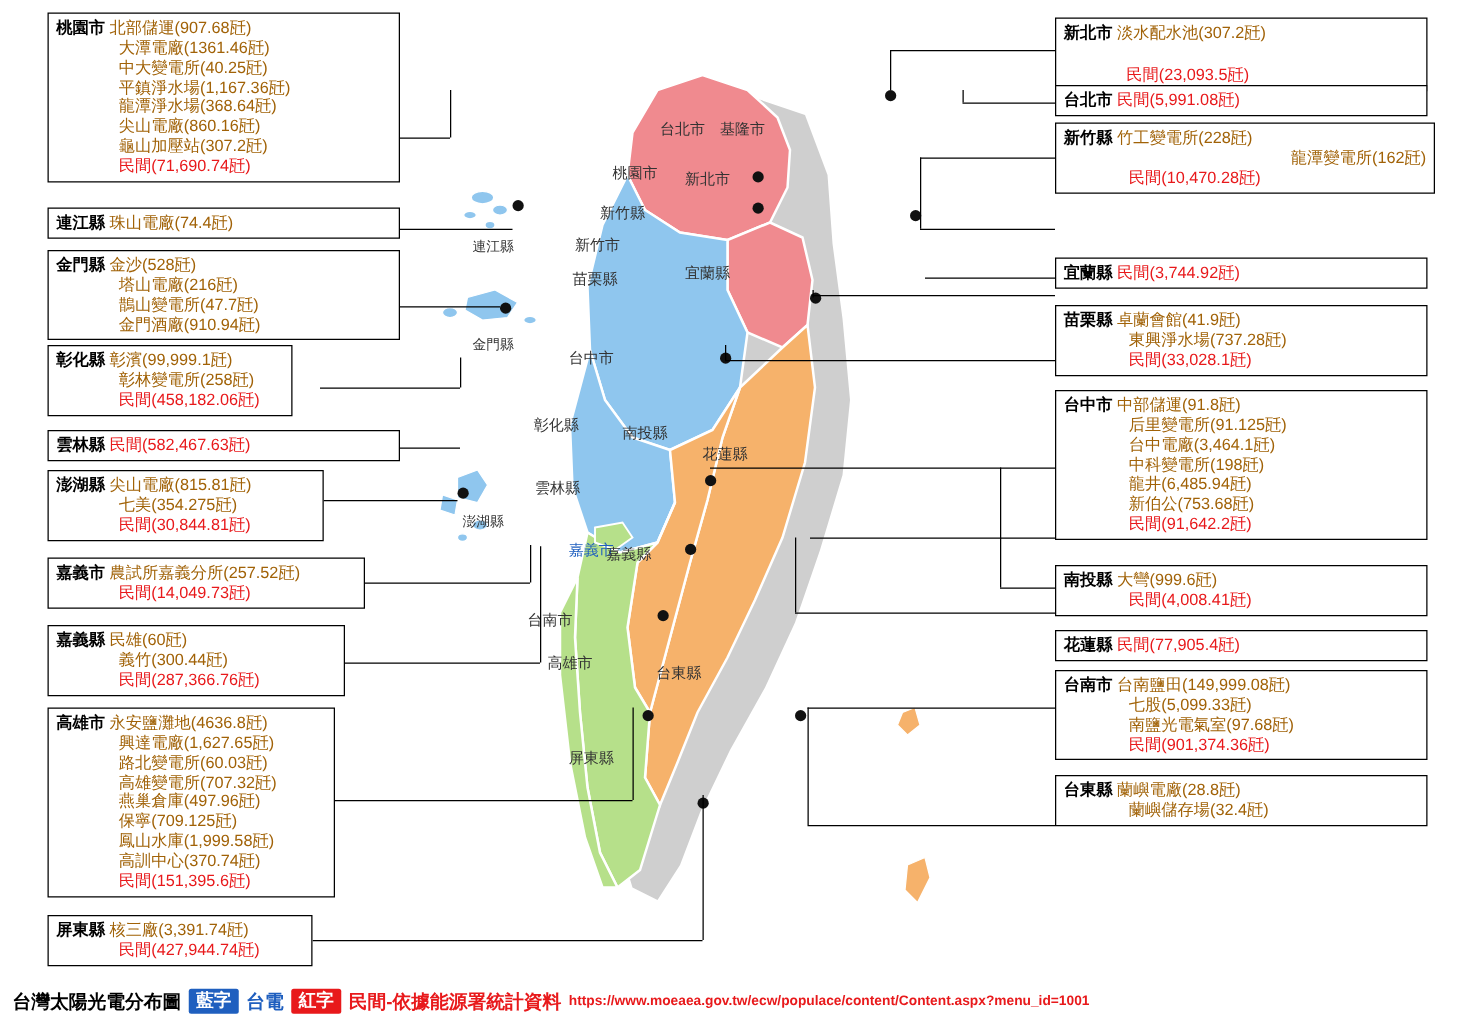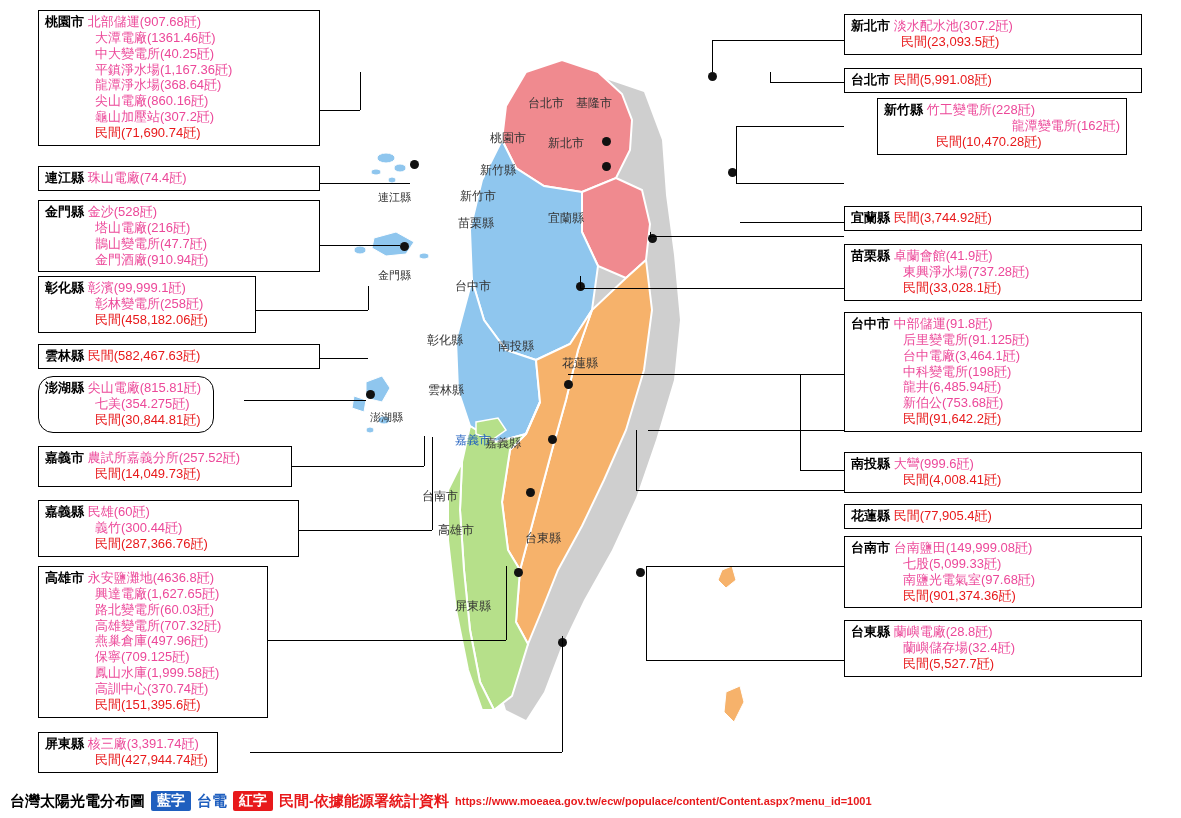--- a/index.html
+++ b/index.html
@@ -12,21 +12,21 @@
   .stage{position:absolute;left:0;top:0;width:1181px;height:818px;}
 
   
   .box{
     position:absolute;border:1px solid #000;background:#fff;
     padding:3px 6px 4px 6px;box-sizing:border-box;line-height:1.22;
     z-index:5;
   }
   .box .row{white-space:nowrap;}
   .cty{font-weight:bold;color:#000;}
-  .tp{color:#ec4899;}
+  .tp{color:#a16207;}
   .pv{color:#e8191b;}
 
   
   .ln{position:absolute;background:#000;z-index:2;}
   .lnh{height:1px;}
   .lnv{width:1px;}
   .dot{position:absolute;width:9px;height:9px;border-radius:50%;background:#111;z-index:4;}
 
   
   .map{position:absolute;left:330px;top:10px;width:540px;height:760px;z-index:1;}
@@ -185,74 +185,74 @@
     <div class="row"><span class="cty">連江縣</span> <span class="tp">珠山電廠(74.4瓩)</span></div>
   </div>
 
   <div class="box" style="left:38px;top:200px;width:282px;">
     <div class="row"><span class="cty">金門縣</span> <span class="tp">金沙(528瓩)</span></div>
     <div class="row" style="padding-left:50px;"><span class="tp">塔山電廠(216瓩)</span></div>
     <div class="row" style="padding-left:50px;"><span class="tp">鵲山變電所(47.7瓩)</span></div>
     <div class="row" style="padding-left:50px;"><span class="tp">金門酒廠(910.94瓩)</span></div>
   </div>
 
-  <div class="box" style="left:38px;top:276px;width:218px;">
+  <div class="box" style="left:38px;top:276px;width:196px;">
     <div class="row"><span class="cty">彰化縣</span> <span class="tp">彰濱(99,999.1瓩)</span></div>
     <div class="row" style="padding-left:50px;"><span class="tp">彰林變電所(258瓩)</span></div>
     <div class="row" style="padding-left:50px;"><span class="pv">民間(458,182.06瓩)</span></div>
   </div>
 
   <div class="box" style="left:38px;top:344px;width:282px;">
     <div class="row"><span class="cty">雲林縣</span> <span class="pv">民間(582,467.63瓩)</span></div>
   </div>
 
-  <div class="box" style="left:38px;top:376px;width:176px;border-radius:15px;">
+  <div class="box" style="left:38px;top:376px;width:221px;">
     <div class="row"><span class="cty">澎湖縣</span> <span class="tp">尖山電廠(815.81瓩)</span></div>
     <div class="row" style="padding-left:50px;"><span class="tp">七美(354.275瓩)</span></div>
     <div class="row" style="padding-left:50px;"><span class="pv">民間(30,844.81瓩)</span></div>
   </div>
 
   <div class="box" style="left:38px;top:446px;width:254px;">
     <div class="row"><span class="cty">嘉義市</span> <span class="tp">農試所嘉義分所(257.52瓩)</span></div>
     <div class="row" style="padding-left:50px;"><span class="pv">民間(14,049.73瓩)</span></div>
   </div>
 
-  <div class="box" style="left:38px;top:500px;width:261px;">
+  <div class="box" style="left:38px;top:500px;width:238px;">
     <div class="row"><span class="cty">嘉義縣</span> <span class="tp">民雄(60瓩)</span></div>
     <div class="row" style="padding-left:50px;"><span class="tp">義竹(300.44瓩)</span></div>
     <div class="row" style="padding-left:50px;"><span class="pv">民間(287,366.76瓩)</span></div>
   </div>
 
   <div class="box" style="left:38px;top:566px;width:230px;">
     <div class="row"><span class="cty">高雄市</span> <span class="tp">永安鹽灘地(4636.8瓩)</span></div>
     <div class="row" style="padding-left:50px;"><span class="tp">興達電廠(1,627.65瓩)</span></div>
     <div class="row" style="padding-left:50px;"><span class="tp">路北變電所(60.03瓩)</span></div>
     <div class="row" style="padding-left:50px;"><span class="tp">高雄變電所(707.32瓩)</span></div>
     <div class="row" style="padding-left:50px;"><span class="tp">燕巢倉庫(497.96瓩)</span></div>
     <div class="row" style="padding-left:50px;"><span class="tp">保寧(709.125瓩)</span></div>
     <div class="row" style="padding-left:50px;"><span class="tp">鳳山水庫(1,999.58瓩)</span></div>
     <div class="row" style="padding-left:50px;"><span class="tp">高訓中心(370.74瓩)</span></div>
     <div class="row" style="padding-left:50px;"><span class="pv">民間(151,395.6瓩)</span></div>
   </div>
 
-  <div class="box" style="left:38px;top:732px;width:180px;">
+  <div class="box" style="left:38px;top:732px;width:212px;">
     <div class="row"><span class="cty">屏東縣</span> <span class="tp">核三廠(3,391.74瓩)</span></div>
     <div class="row" style="padding-left:50px;"><span class="pv">民間(427,944.74瓩)</span></div>
   </div>
 
   <div class="box" style="left:844px;top:14px;width:298px;">
     <div class="row"><span class="cty">新北市</span> <span class="tp">淡水配水池(307.2瓩)</span></div>
-    <div class="row" style="padding-left:50px;"><span class="pv">民間(23,093.5瓩)</span></div>
+    <div class="row" style="padding-left:50px;margin-top:18px;"><span class="pv">民間(23,093.5瓩)</span></div>
   </div>
 
   <div class="box" style="left:844px;top:68px;width:298px;">
     <div class="row"><span class="cty">台北市</span> <span class="pv">民間(5,991.08瓩)</span></div>
   </div>
 
-  <div class="box" style="left:844px;top:98px;width:250px;margin-left:33px;">
+  <div class="box" style="left:844px;top:98px;width:304px;">
     <div class="row"><span class="cty">新竹縣</span> <span class="tp">竹工變電所(228瓩)</span></div>
     <div class="row" style="padding-left:52px;text-align:right;"><span class="tp">龍潭變電所(162瓩)</span></div>
     <div class="row" style="padding-left:52px;"><span class="pv">民間(10,470.28瓩)</span></div>
   </div>
 
 
   <div class="box" style="left:844px;top:206px;width:298px;">
     <div class="row"><span class="cty">宜蘭縣</span> <span class="pv">民間(3,744.92瓩)</span></div>
   </div>
 
@@ -284,21 +284,20 @@
   <div class="box" style="left:844px;top:536px;width:298px;">
     <div class="row"><span class="cty">台南市</span> <span class="tp">台南鹽田(149,999.08瓩)</span></div>
     <div class="row" style="padding-left:52px;"><span class="tp">七股(5,099.33瓩)</span></div>
     <div class="row" style="padding-left:52px;"><span class="tp">南鹽光電氣室(97.68瓩)</span></div>
     <div class="row" style="padding-left:52px;"><span class="pv">民間(901,374.36瓩)</span></div>
   </div>
 
   <div class="box" style="left:844px;top:620px;width:298px;">
     <div class="row"><span class="cty">台東縣</span> <span class="tp">蘭嶼電廠(28.8瓩)</span></div>
     <div class="row" style="padding-left:52px;"><span class="tp">蘭嶼儲存場(32.4瓩)</span></div>
-    <div class="row" style="padding-left:52px;"><span class="pv">民間(5,527.7瓩)</span></div>
   </div>
 
   <div class="footer">
     <span class="ftxt">台灣太陽光電分布圖</span>
     <span class="chip blue">藍字</span>
     <span class="fblue">台電</span>
     <span class="chip red">紅字</span>
     <span class="fred">民間-依據能源署統計資料</span>
     <span class="furl">https://www.moeaea.gov.tw/ecw/populace/content/Content.aspx?menu_id=1001</span>
   </div>

